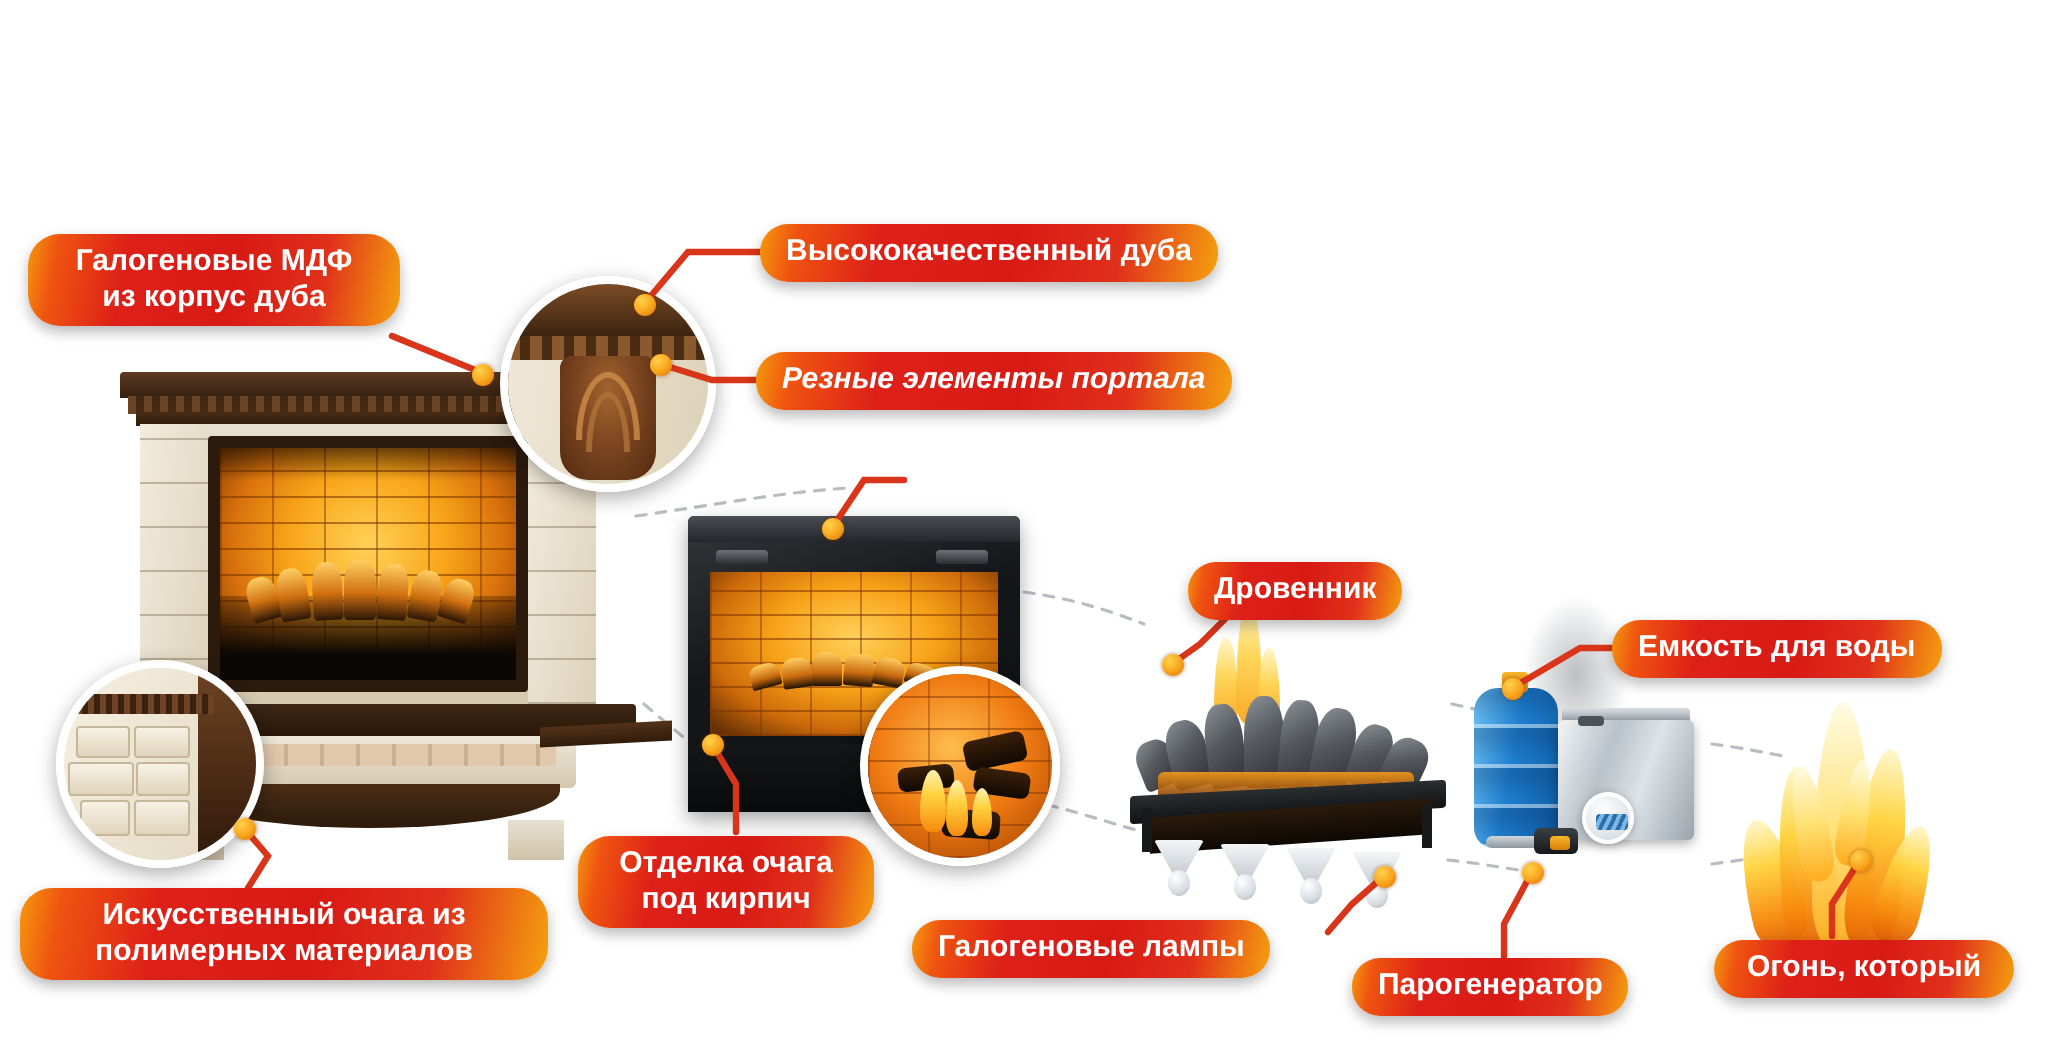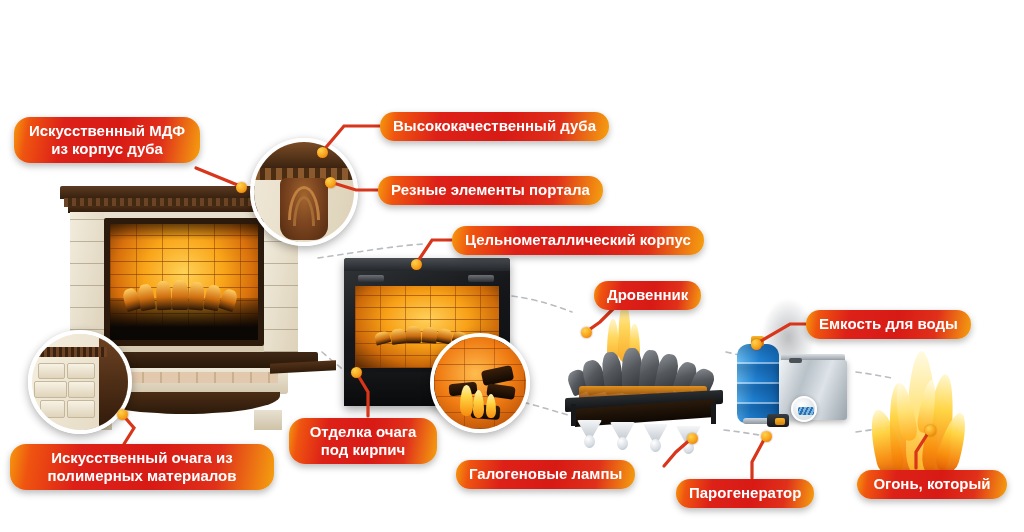--- a/index.html
+++ b/index.html
@@ -480,35 +480,32 @@
   <div class="dot" style="left:411px; top:259px;"></div>
   <div class="dot" style="left:581px; top:327px;"></div>
   <div class="dot" style="left:751px; top:339px;"></div>
   <div class="dot" style="left:117px; top:409px;"></div>
   <div class="dot" style="left:351px; top:367px;"></div>
   <div class="dot" style="left:687px; top:433px;"></div>
   <div class="dot" style="left:761px; top:431px;"></div>
   <div class="dot" style="left:925px; top:425px;"></div>
 
   <div class="label two" style="left:14px; top:117px; width:186px;">
-    <div>Искусственный МДФ</div>
+    <div>Галогеновые МДФ</div>
     <div>из корпус дуба</div>
   </div>
 
   <div class="label" style="left:380px; top:112px;">
     <div>Высококачественный дуба</div>
   </div>
 
-  <div class="label" style="left:378px; top:176px;">
+  <div class="label" style="left:378px; top:176px;font-style:italic;">
     <div>Резные элементы портала</div>
   </div>
 
-  <div class="label" style="left:452px; top:226px;">
-    <div>Цельнометаллический корпус</div>
-  </div>
 
   <div class="label" style="left:594px; top:281px;">
     <div>Дровенник</div>
   </div>
 
   <div class="label" style="left:806px; top:310px;">
     <div>Емкость для воды</div>
   </div>
 
   <div class="label two" style="left:10px; top:444px; width:264px;">

